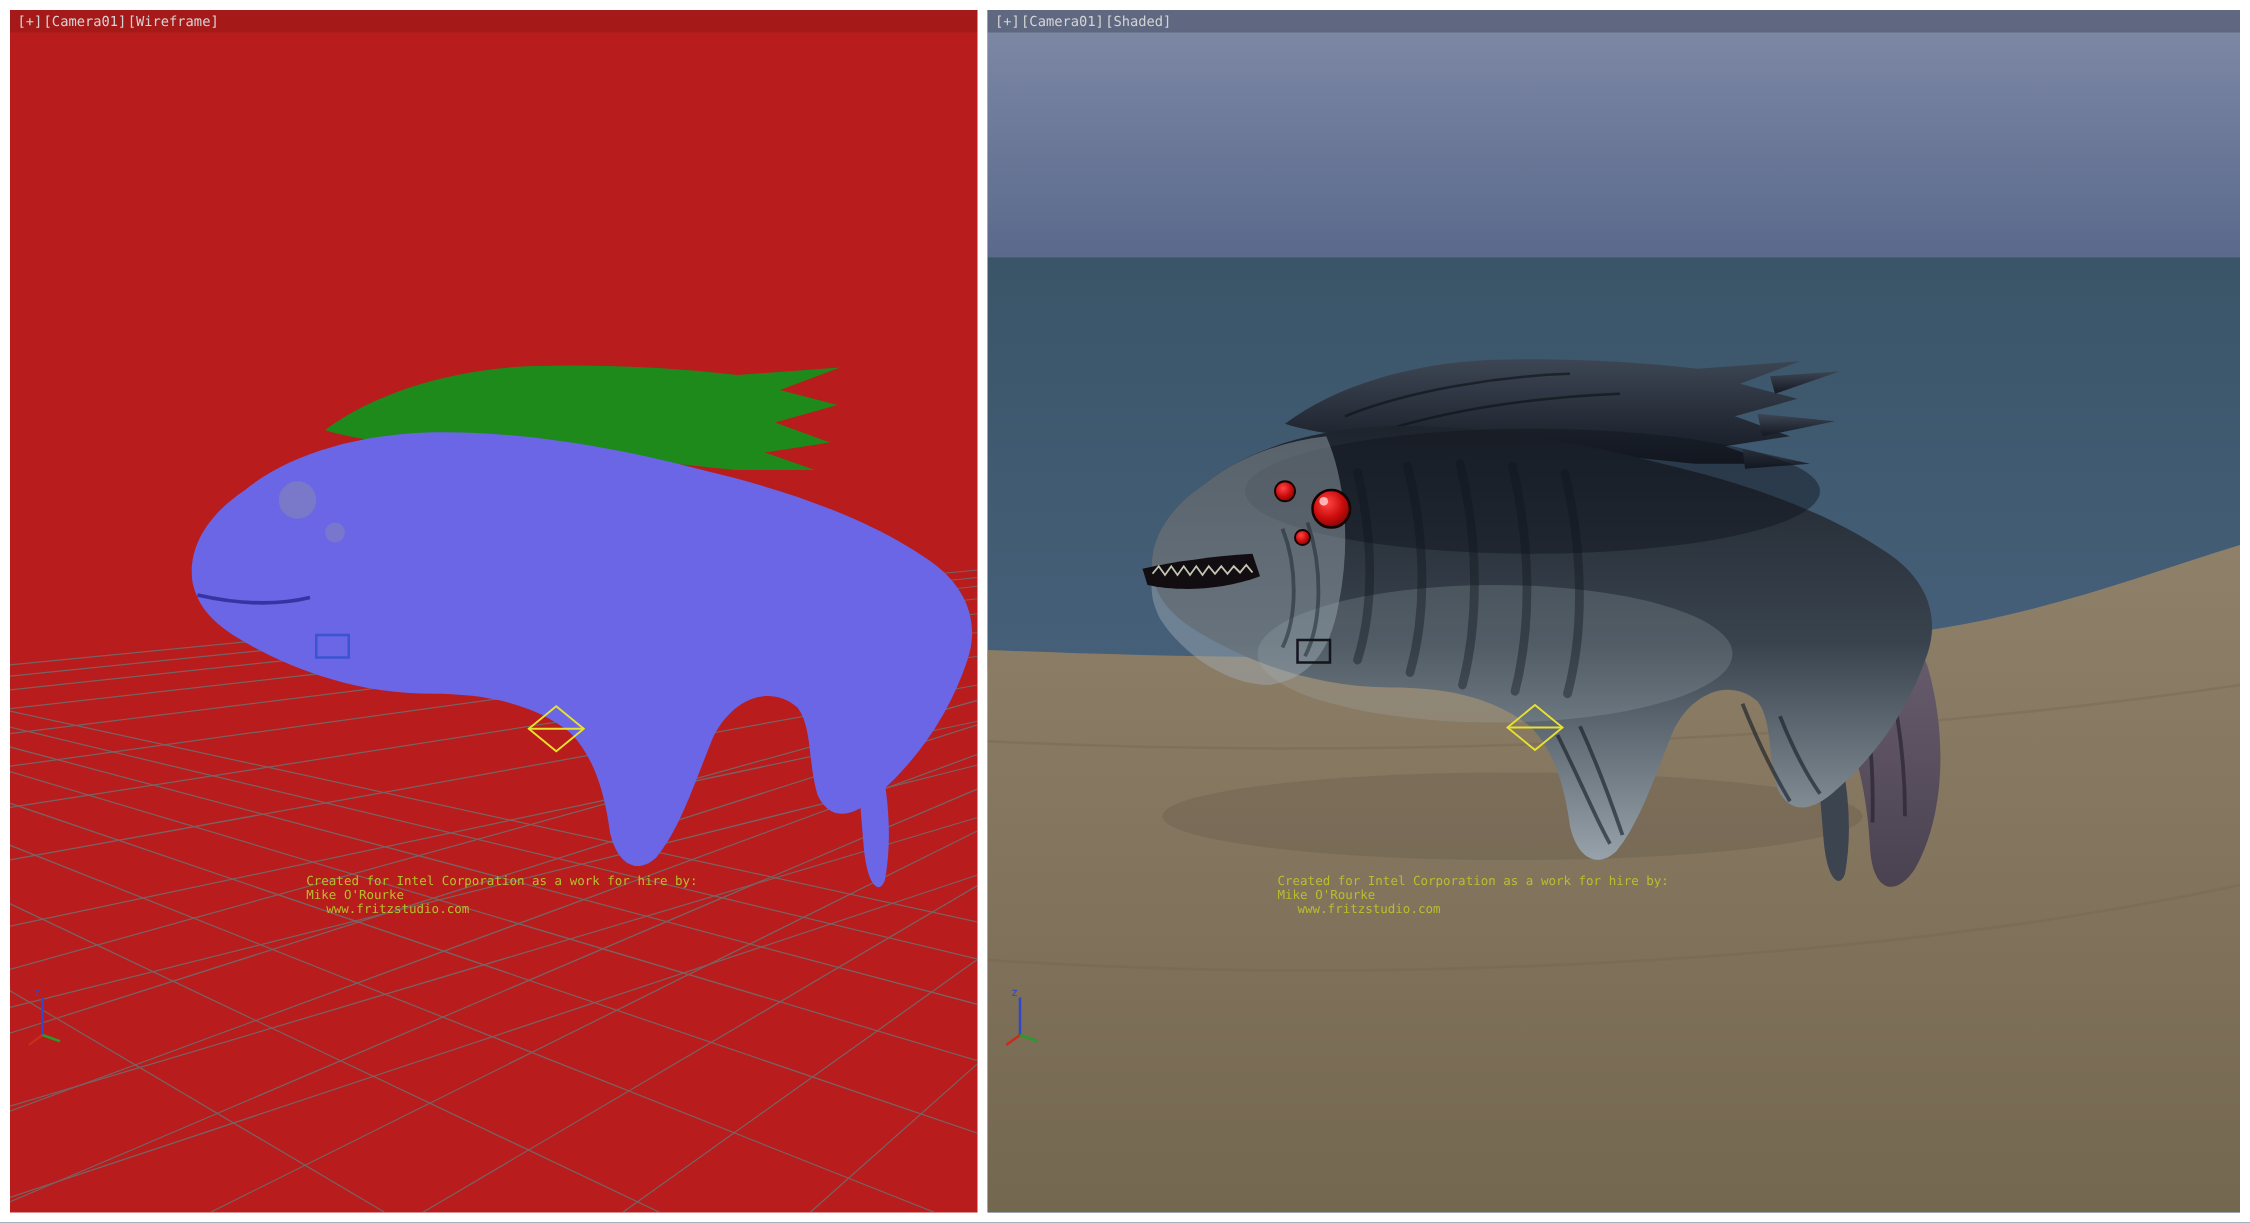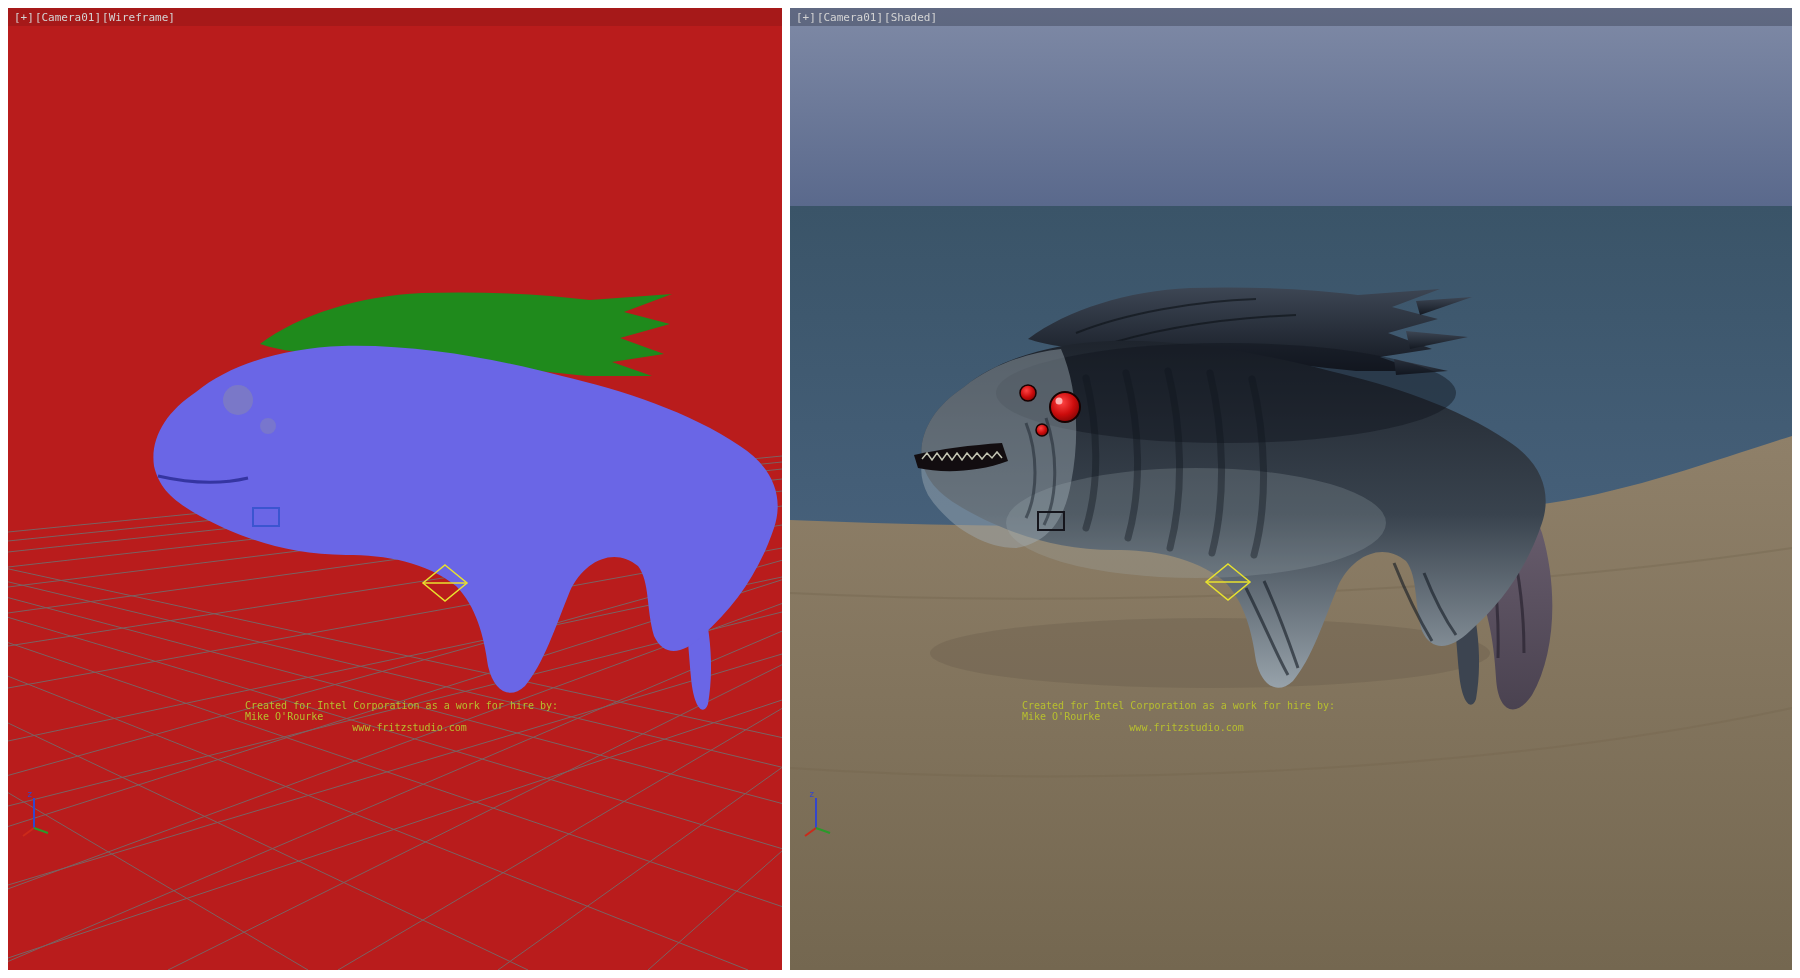--- a/index.html
+++ b/index.html
@@ -19,21 +19,21 @@
     font:11px "DejaVu Sans Mono", monospace; color:#d4d4d4;
   }
   .vp-label span { margin-right:1px; cursor:pointer; }
   .scene { position:absolute; top:0; left:0; z-index:1; }
   .watermark {
     position:absolute; z-index:4; white-space:nowrap;
     font:10px "DejaVu Sans Mono", monospace; color:#b7bf2f; line-height:11px;
   }
   #vp-left  .watermark { left:237px; top:692px; }
   #vp-right .watermark { left:232px; top:692px; }
-  .watermark .indent { margin-left:16px;text-align:center; }
+  .watermark .indent { margin-left:16px; }
   .axis-gizmo { position:absolute; left:10px; top:778px; z-index:4; }
 </style>
 </head>
 <body>
 
 <div class="viewport" id="vp-left">
   <div class="topstrip"></div>
   <div class="vp-label">
     <span>[+]</span><span>[Camera01]</span><span>[Wireframe]</span>
   </div>

